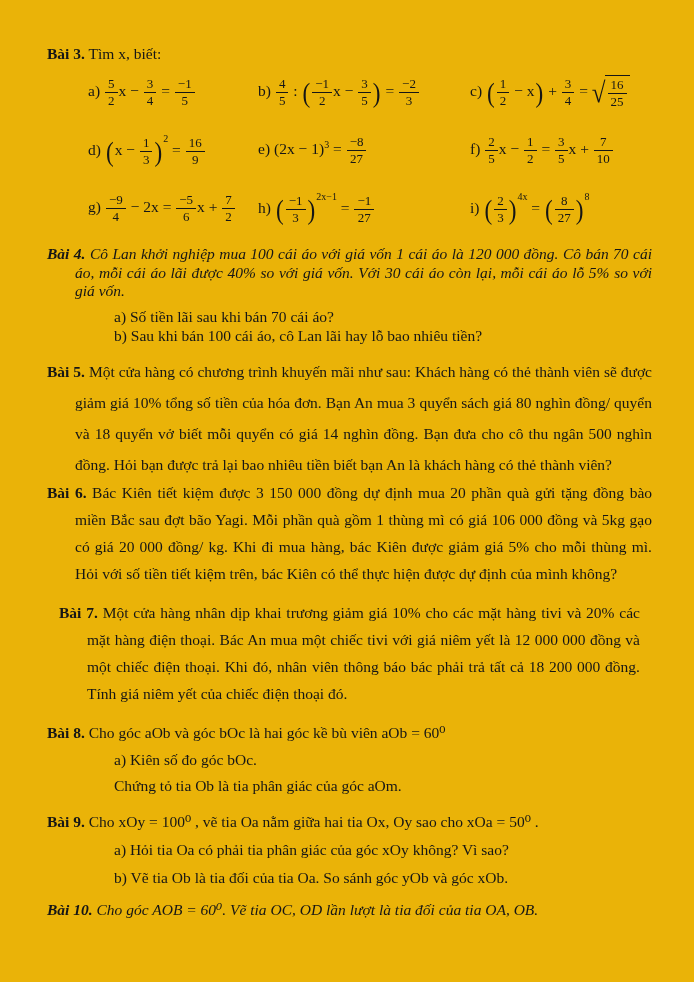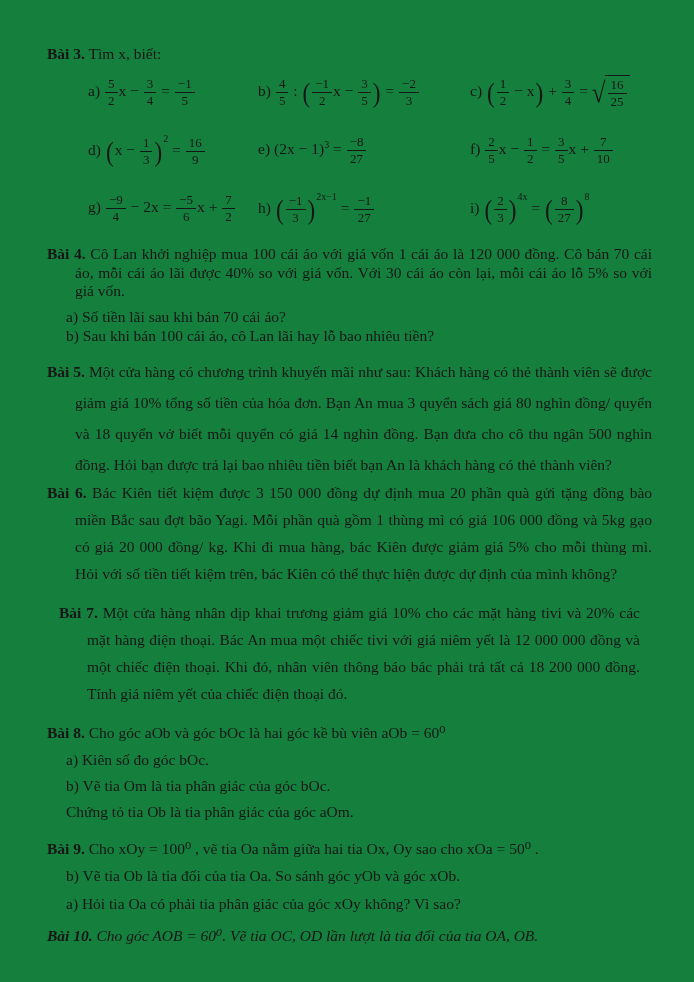--- a/index.html
+++ b/index.html
@@ -1,28 +1,28 @@
 <!DOCTYPE html>
 <html><head>
 <meta charset="utf-8">
 <style>
   html,body{margin:0;padding:0;background:#ffffff;}
   .page{
     width:694px;height:982px;box-sizing:border-box;
     padding:44px 42px 0 47px;
-    background:#15803d;
+    background:#eab308;
     font-family:"Liberation Serif","DejaVu Serif",serif;
     font-size:15.5px;color:#161616;
     overflow:hidden;
   }
   section{margin:0;}
   .para{text-align:justify;}
   .hang{padding-left:28px;text-indent:-28px;}
   .lbl{font-weight:bold;}
-  .subs{margin-left:19px;}
+  .subs{margin-left:67px;}
   .sub{text-align:left;}
 
   
   .eqhead{line-height:1.25;}
   .eqrow{display:grid;grid-template-columns:170px 212px 1fr;padding-left:41px;height:58px;align-items:center;}
   .eq{white-space:nowrap;}
   .eqkey{margin-right:4px;}
   .mtxt{white-space:pre;}
 
   
@@ -31,21 +31,21 @@
   .den{display:block;border-top:1px solid currentColor;padding:1px 3px 0;}
   .bp{display:inline-block;font-size:150%;vertical-align:middle;transform:scaleY(1.22);line-height:.9;margin:0 1px;}
   .sup{font-size:10px;vertical-align:super;}
   .sup.high{vertical-align:13px;}
   .sqrt{display:inline-flex;vertical-align:middle;align-items:center;}
   .rad{font-size:25px;line-height:1;margin-right:-1px;transform:scaleY(1.15);}
   .sqbody{border-top:1.3px solid currentColor;padding:2px 2px 0;}
 
   
   .s-b3{margin-bottom:8px;}
-  .s-b4 .body{line-height:1.18;}
+  .s-b4 .body{line-height:1.18;font-style:italic;}
   .s-b4 .subs{margin-top:8px;line-height:1.2;}
   .s-b4{margin-bottom:11px;}
   .s-b5 .body{line-height:2.0;}
   .s-b5{}
   .s-b6 .body{line-height:1.74;}
   .s-b6{margin-bottom:7px;}
   .s-b7 .body{line-height:1.74;}
   .s-b7{margin-bottom:9px;}
   .s-b8 .body,.s-b8 .subs{line-height:1.7;}
   .s-b8{margin-bottom:9px;}
@@ -100,30 +100,29 @@
   </section>
 
   <section class="s-b7">
     <p class="para hang body" style="margin:12px;"><b class="lbl">Bài 7.</b> <span>Một cửa hàng nhân dịp khai trương giảm giá 10% cho các mặt hàng tivi và 20% các mặt hàng điện thoại. Bác An mua một chiếc tivi với giá niêm yết là 12 000 000 đồng và một chiếc điện thoại. Khi đó, nhân viên thông báo bác phải trả tất cả 18 200 000 đồng. Tính giá niêm yết của chiếc điện thoại đó.</span></p>
   </section>
 
   <section class="s-b8">
     <p class="para hang body" style="margin:0;"><b class="lbl">Bài 8.</b> <span>Cho góc aOb và góc bOc là hai góc kề bù viên  aOb = 60⁰</span></p>
     <div class="subs">
       <div class="sub">a) Kiên số đo góc bOc.</div>
-      <div class="sub">b) Vẽ tia Om là tia phân giác của góc bOc.</div>
       <div class="sub">Chứng tỏ tia Ob là tia phân giác của góc aOm.</div>
     </div>
   </section>
 
   <section class="s-b9">
     <p class="para hang body" style="margin:0;"><b class="lbl">Bài 9.</b> <span>Cho  xOy = 100⁰ , vẽ tia Oa nằm giữa hai tia Ox, Oy sao cho  xOa = 50⁰ .</span></p>
     <div class="subs">
+      <div class="sub">a) Hỏi tia Oa có phải tia phân giác của góc xOy không? Vì sao?</div>
       <div class="sub">b) Vẽ tia Ob là tia đối của tia Oa. So sánh góc yOb và góc xOb.</div>
-      <div class="sub">a) Hỏi tia Oa có phải tia phân giác của góc xOy không? Vì sao?</div>
     </div>
   </section>
 
   <section class="s-b10">
     <p class="para hang body" style="margin:0;font-style:italic;"><b class="lbl">Bài 10.</b> <span>Cho góc AOB = 60⁰. Vẽ tia OC, OD lần lượt là tia đối của tia OA, OB.</span></p>
   </section>
 
 </div>
 
 </body></html>

